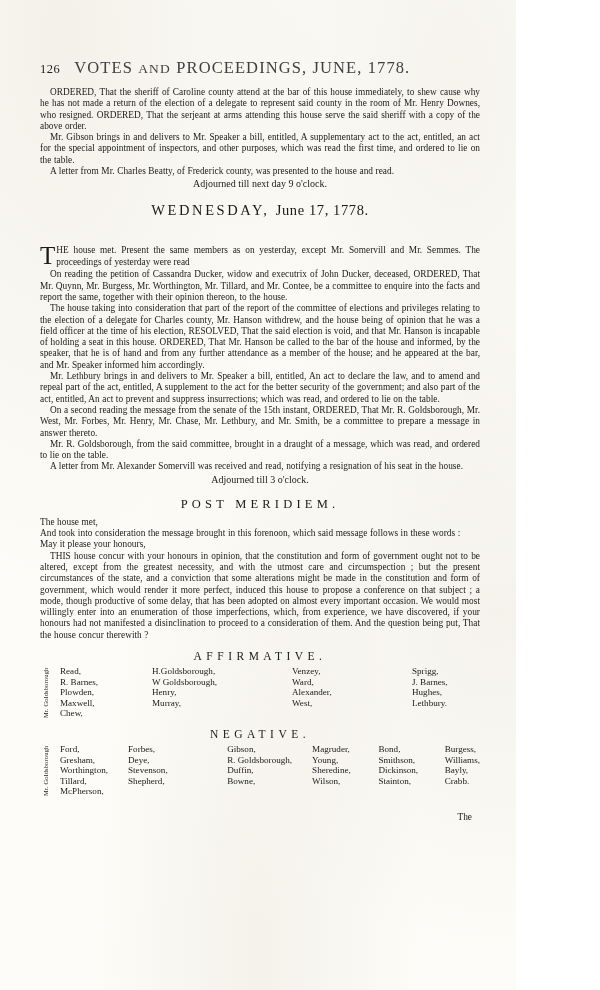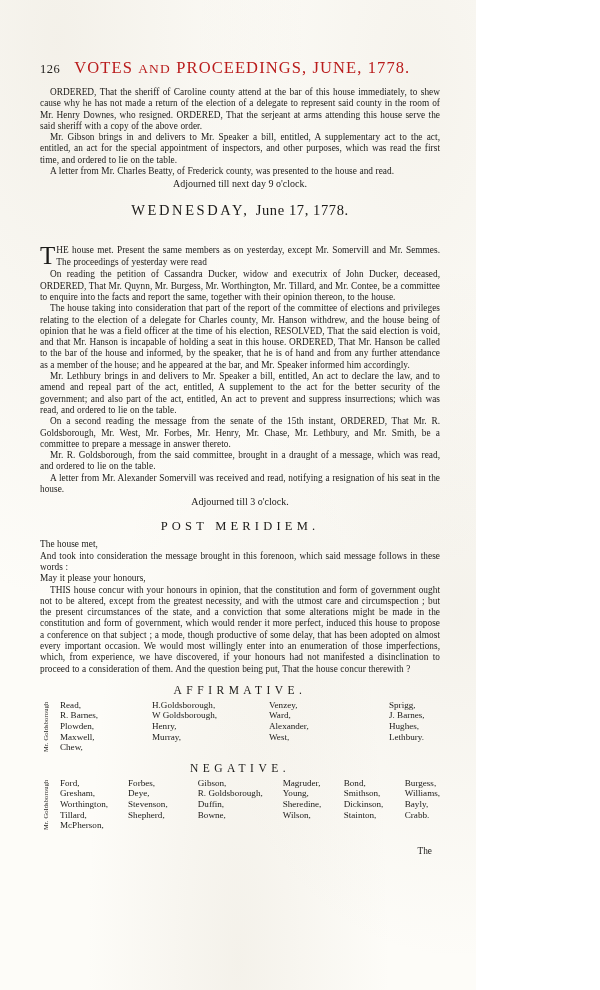--- a/index.html
+++ b/index.html
@@ -9,21 +9,21 @@
   }
   body {
     width: 600px;
     height: 990px;
     font-family: "Liberation Serif", serif;
     color: #1b1a18;
     overflow: hidden;
   }
   .page {
     position: relative;
-    width: 476px;
+    width: 516px;
     height: 990px;
     background: #fdfcf8;
     box-sizing: border-box;
   }
   
   .page::before {
     content: "";
     position: absolute;
     inset: 0;
     background:
@@ -45,21 +45,21 @@
     margin-bottom: 9px;
   }
   .folio {
     font-size: 12.5px;
     letter-spacing: 0.5px;
     color: #24221f;
   }
   .runtitle {
     font-size: 16.5px;
     letter-spacing: 1.1px;
-    color: #b91c1c;
+    color: #404040;
     white-space: nowrap;
   }
   .runtitle .sc {
     font-size: 13.5px;
     letter-spacing: 1.2px;
   }
   
   p.para {
     font-size: 9.3px;
     line-height: 11.3px;
@@ -137,21 +137,21 @@
     display: flex;
     font-size: 9.1px;
     line-height: 10.6px;
     gap: 20px;
   }
   .votecols .col {
     white-space: nowrap;
   }
   .votecols .col.c1 { width: 72px; }
   .votecols .col.c2 { width: 97px; }
-  .votecols .col.c3 { width: 100px; }
+  .votecols .col.c3 { width: 100px; margin-left: 23px; }
   .votecols .col.c4 { width: 80px; }
   .votecols .col.c5 { width: 80px; }
   .catchword {
     font-size: 9.3px;
     text-align: right;
     margin-top: 15px;
     padding-right: 8px;
   }
 </style>
 </head>

